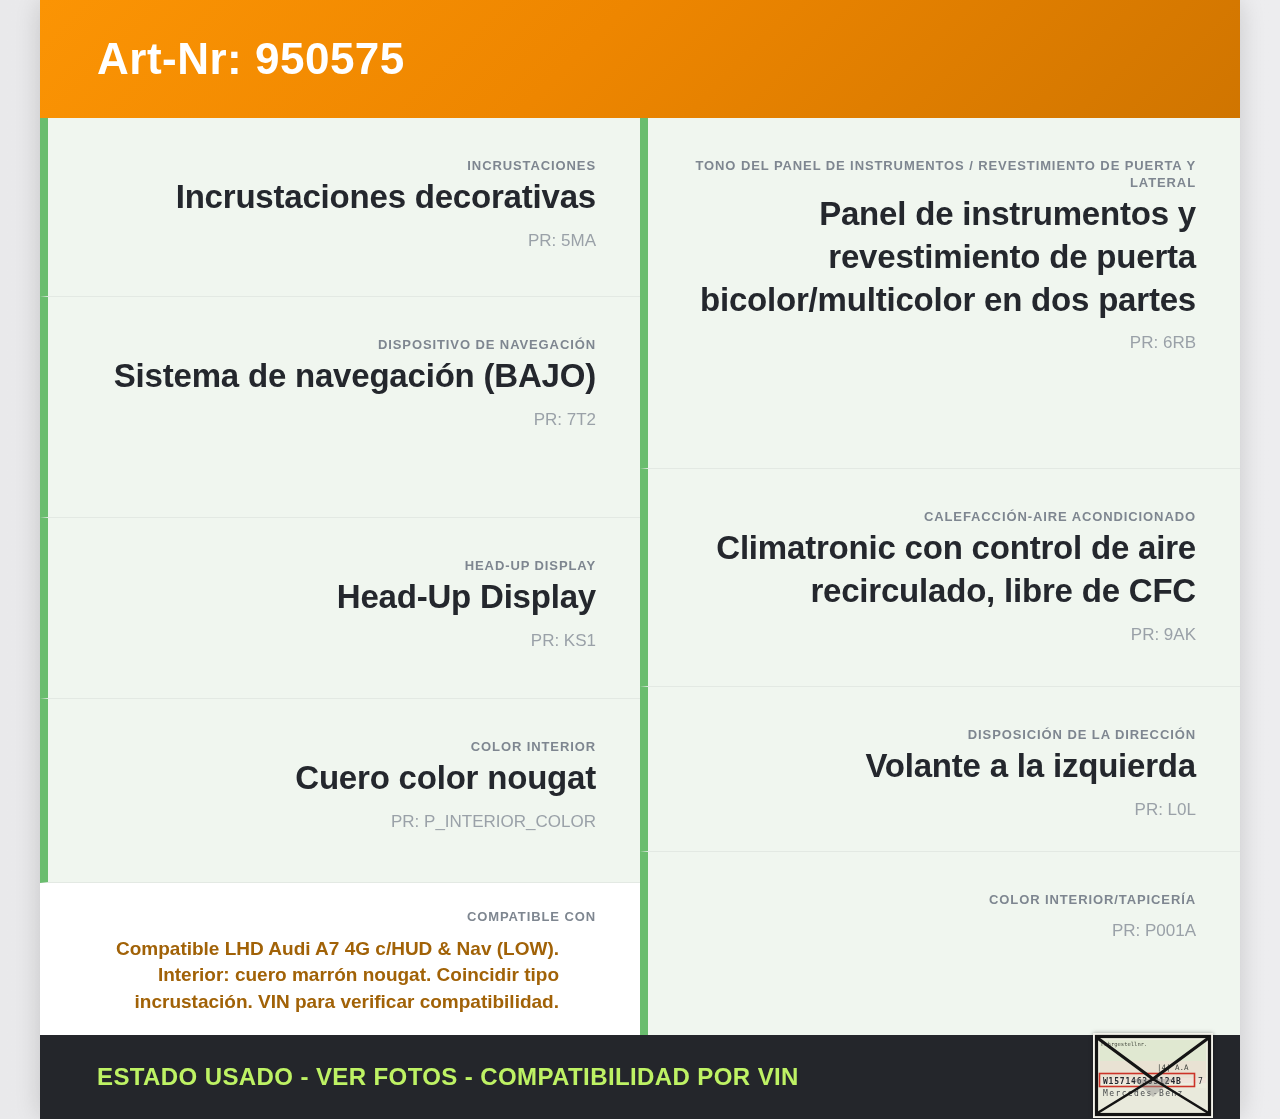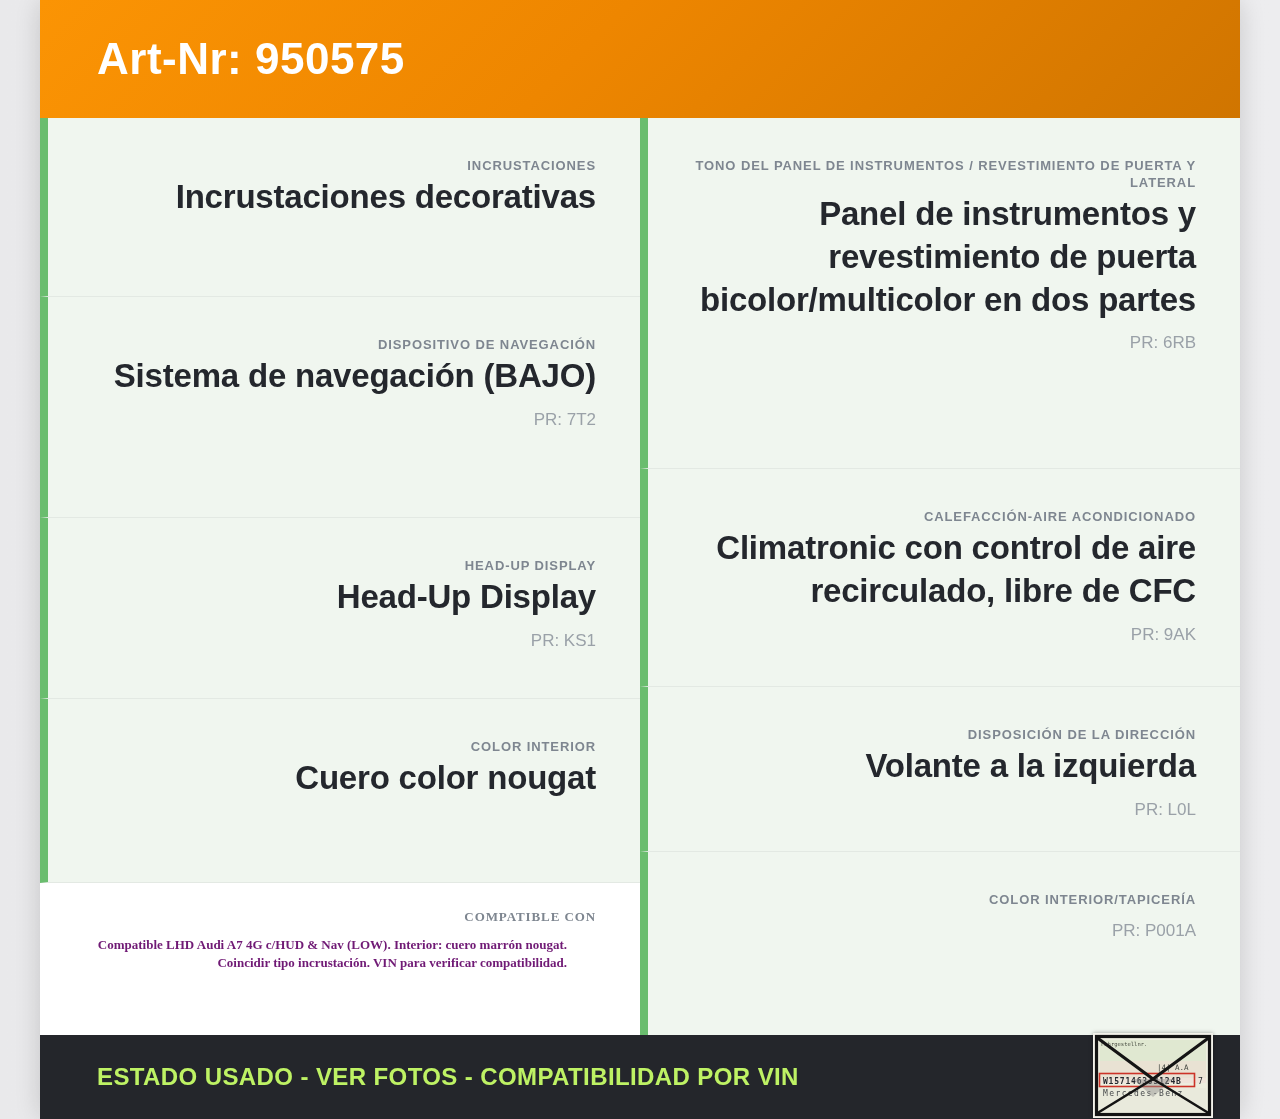--- a/index.html
+++ b/index.html
@@ -79,28 +79,27 @@
   }
   
   .l1 { height: 179px; } .l2 { height: 221px; } .l3 { height: 181px; } .l4 { height: 184px; }
   .r1 { height: 351px; } .r2 { height: 218px; } .r3 { height: 165px; padding-left: 20px; }
   .grow { flex: 1 1 auto; }
   
   .card-compat {
     background: #ffffff;
     border-left: none;
     border-bottom: none;
-    padding: 26px 44px 0 32px;
+    padding: 26px 44px 0 24px;
     flex: 1 1 auto;
-    font-family: Liberation Serif, serif;
   }
   .compat-text {
     margin-top: 10px;
-    color: #701a75;
-    font-size: 13px;
+    color: #a16207;
+    font-size: 19px;
     font-weight: 700;
     line-height: 1.4;
     max-width: 495px;
   }
   
   .ftr {
     flex: 0 0 84px;
     height: 84px;
     background: #24262b;
     display: flex; align-items: center;
@@ -132,34 +131,36 @@
     <div class="hdr">
       <h1>Art-Nr: 950575</h1>
     </div>
 
     <div class="main">
 
       <div class="col">
         <div class="card l1">
           <div class="card-label">INCRUSTACIONES</div>
           <div class="card-title">Incrustaciones decorativas</div>
+          <div class="card-pr">PR: 5MA</div>
         </div>
         <div class="card l2">
           <div class="card-label">DISPOSITIVO DE NAVEGACIÓN</div>
           <div class="card-title">Sistema de navegación (BAJO)</div>
           <div class="card-pr">PR: 7T2</div>
         </div>
         <div class="card l3">
           <div class="card-label">HEAD-UP DISPLAY</div>
           <div class="card-title">Head-Up Display</div>
           <div class="card-pr">PR: KS1</div>
         </div>
         <div class="card l4">
           <div class="card-label">COLOR INTERIOR</div>
           <div class="card-title">Cuero color nougat</div>
+          <div class="card-pr">PR: P_INTERIOR_COLOR</div>
         </div>
         <div class="card card-compat">
           <div class="card-label">COMPATIBLE CON</div>
           <div class="compat-text">Compatible LHD Audi A7 4G c/HUD &amp; Nav (LOW). Interior: cuero marrón nougat. Coincidir tipo incrustación. VIN para verificar compatibilidad.</div>
         </div>
       </div>
 
       <div class="col">
         <div class="card r1">
           <div class="card-label">TONO DEL PANEL DE INSTRUMENTOS / REVESTIMIENTO DE PUERTA Y LATERAL</div>

